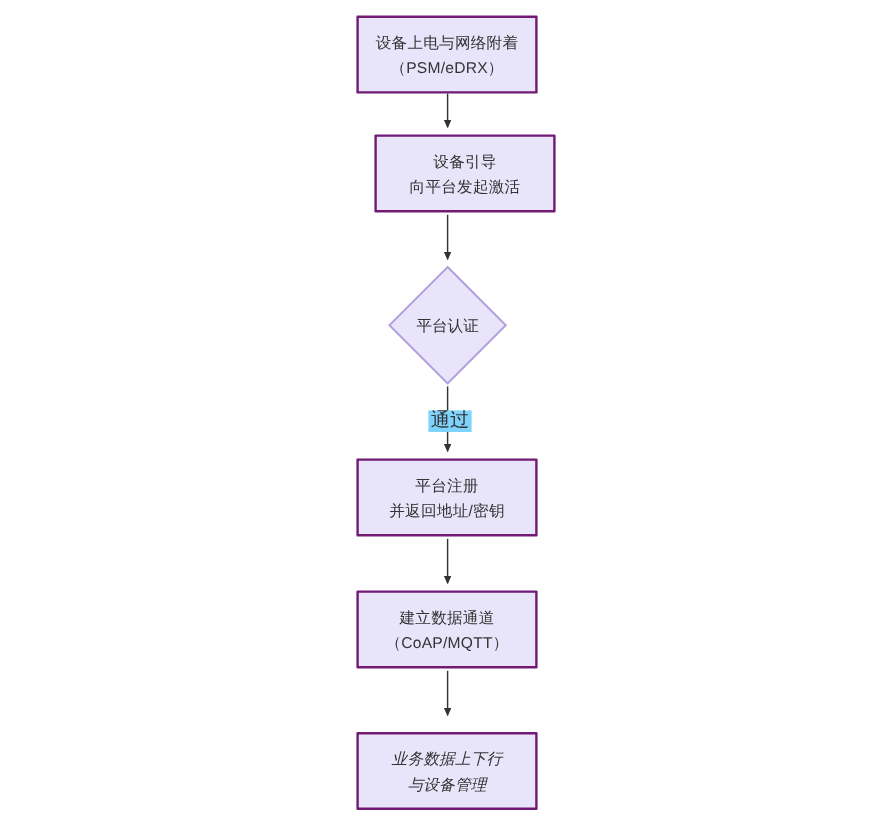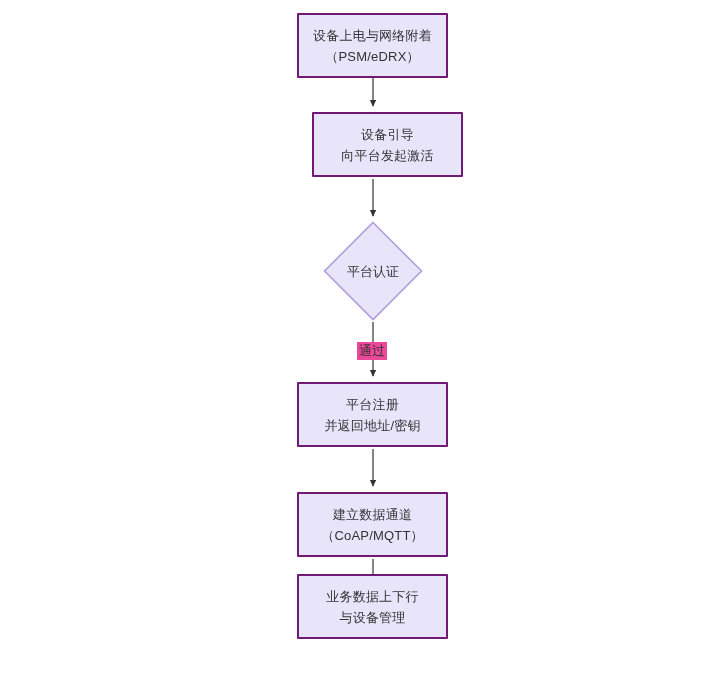--- a/index.html
+++ b/index.html
@@ -86,24 +86,24 @@
     justify-content: center;
     font-size: 13px;
     line-height: 19px;
     color: #333333;
     text-align: right;
   }
 
   
   .edge-label {
     position: absolute;
-    font-size: 13px;
+    font-size: 16px;
     line-height: 16px;
     color: #333333;
-    background: #ec4899;
+    background: #7dd3fc;
     padding: 1px 2px;
     text-align: center;
     white-space: nowrap;
   }
 </style>
 </head>
 <body>
 
 <div id="flow-canvas">
 
@@ -147,18 +147,18 @@
   <div class="node process-box" style="top:382px;">
     <div class="node-label">平台注册
 并返回地址/密钥</div>
   </div>
 
   <div class="node process-box" style="top:492px;">
     <div class="node-label">建立数据通道
 （CoAP/MQTT）</div>
   </div>
 
-  <div class="node process-box" style="top:574px;">
+  <div class="node process-box" style="top:610px;font-style:italic;">
     <div class="node-label">业务数据上下行
 与设备管理</div>
   </div>
 
 </div>
 
 </body></html>

